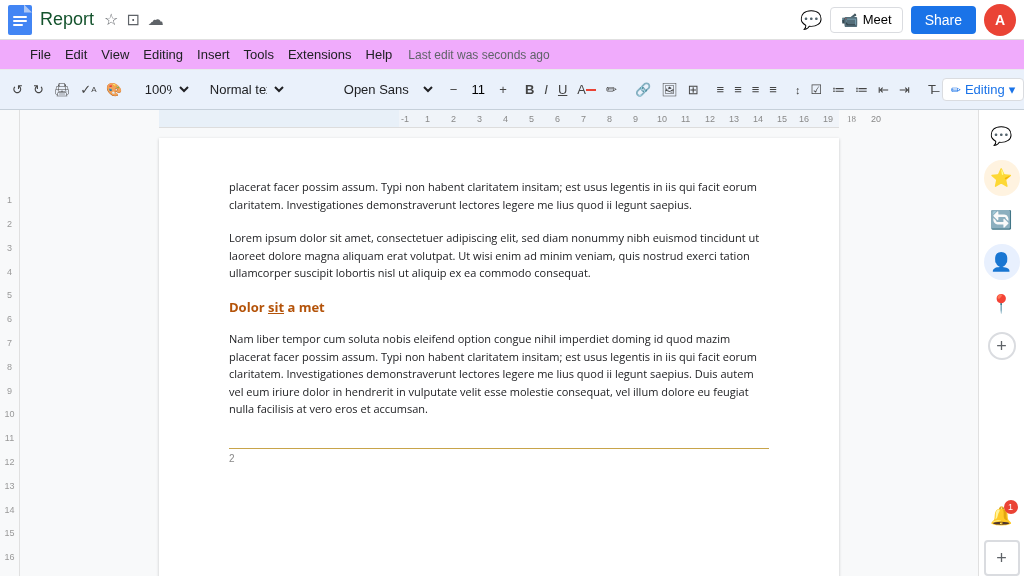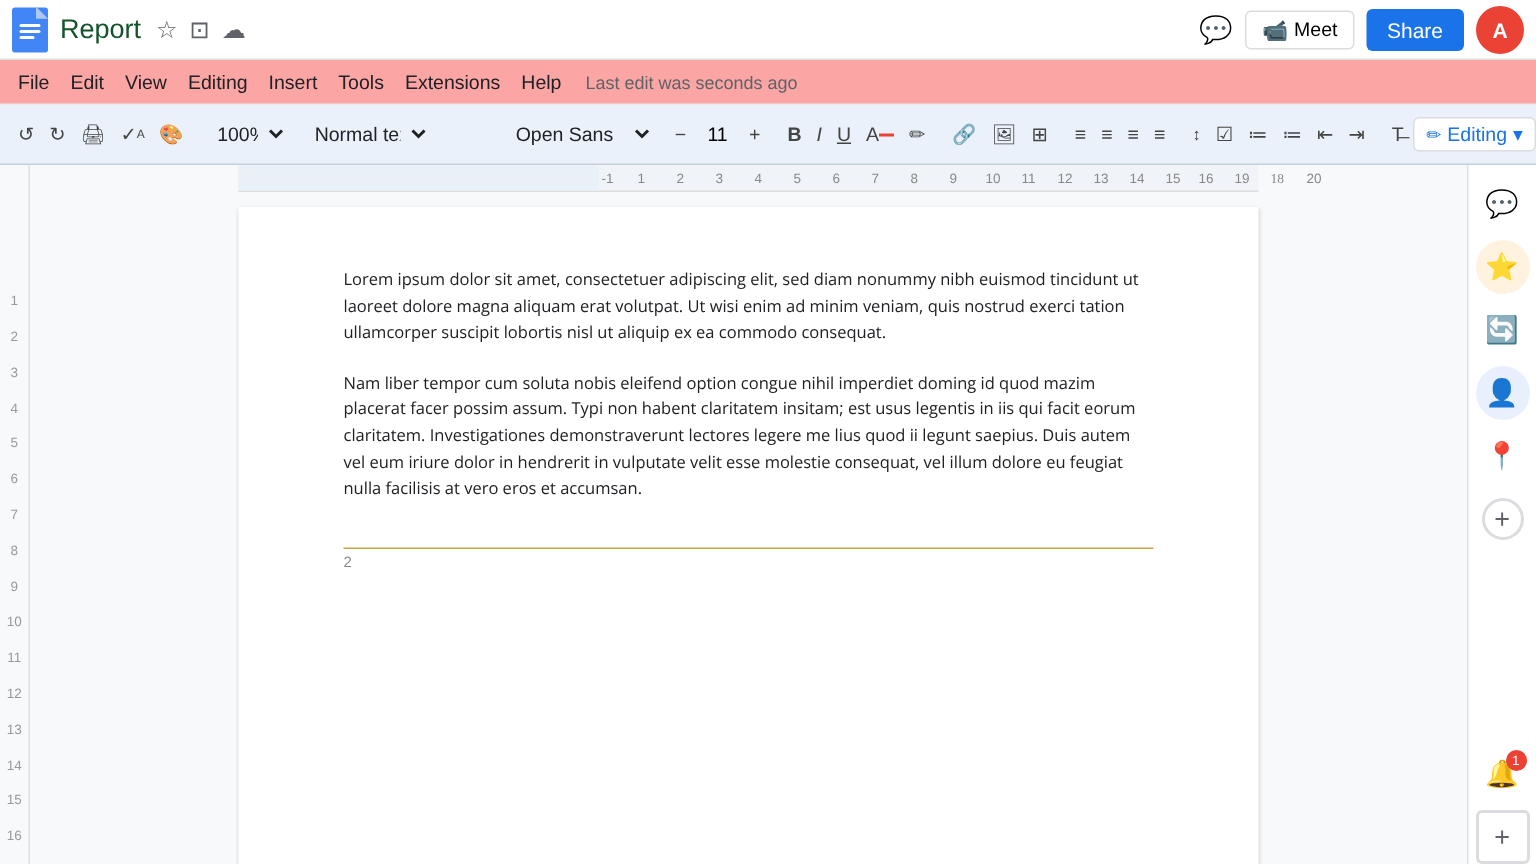--- a/index.html
+++ b/index.html
@@ -20,22 +20,22 @@
     .header-right { display: flex; align-items: center; gap: 8px; }
     .chat-icon-btn { background: none; border: none; cursor: pointer; font-size: 18px; color: #5f6368; }
     .meet-btn { display: flex; align-items: center; gap: 4px; background: #fff; border: 1px solid #dadce0; border-radius: 4px; padding: 4px 10px; cursor: pointer; font-size: 13px; }
     .share-btn { background: #1a73e8; color: #fff; border: none; border-radius: 4px; padding: 6px 14px; cursor: pointer; font-size: 14px; font-weight: 500; }
     .avatar { width: 32px; height: 32px; border-radius: 50%; background: #ea4335; display: flex; align-items: center; justify-content: center; color: #fff; font-size: 14px; font-weight: 600; cursor: pointer; }
 
     
     #menu-bar {
       display: flex;
       align-items: center;
-      background: #fca5a5;
-      padding: 2px 6px;
+      background: #f0abfc;
+      padding: 2px 24px;
       height: 30px;
       gap: 2px;
       border-bottom: 1px solid #e8eaed;
     }
     .menu-item { background: none; border: none; cursor: pointer; padding: 2px 6px; font-size: 13px; color: #202124; border-radius: 3px; }
     .last-edit { font-size: 12px; color: #5f6368; margin-left: 8px; }
 
     
     #toolbar {
       display: flex;
@@ -296,21 +296,23 @@
         <span style="position:absolute;left:354px;font-size:9px;color:#888;">14</span>
         <span style="position:absolute;left:378px;font-size:9px;color:#888;">15</span>
         <span style="position:absolute;left:400px;font-size:9px;color:#888;">16</span>
         <span style="position:absolute;left:424px;font-size:9px;color:#888;">19</span>
         <span style="position:absolute;left:448px;font-size:9px;color:#888;font-family:Liberation Serif, serif;">18</span>
         <span style="position:absolute;left:472px;font-size:9px;color:#888;">20</span>
       </div>
     </div>
 
     <div id="page">
+      <p class="page-text">placerat facer possim assum. Typi non habent claritatem insitam; est usus legentis in iis qui facit eorum claritatem. Investigationes demonstraverunt lectores legere me lius quod ii legunt saepius.</p>
       <p class="page-text">Lorem ipsum dolor sit amet, consectetuer adipiscing elit, sed diam nonummy nibh euismod tincidunt ut laoreet dolore magna aliquam erat volutpat. Ut wisi enim ad minim veniam, quis nostrud exerci tation ullamcorper suscipit lobortis nisl ut aliquip ex ea commodo consequat.</p>
+      <p class="heading-orange">Dolor <span class="underline">sit</span> a met</p>
       <p class="page-text">Nam liber tempor cum soluta nobis eleifend option congue nihil imperdiet doming id quod mazim placerat facer possim assum. Typi non habent claritatem insitam; est usus legentis in iis qui facit eorum claritatem. Investigationes demonstraverunt lectores legere me lius quod ii legunt saepius. Duis autem vel eum iriure dolor in hendrerit in vulputate velit esse molestie consequat, vel illum dolore eu feugiat nulla facilisis at vero eros et accumsan.</p>
       <div class="page-bottom-line">
         <span>2</span>
       </div>
     </div>
   </div>
 
   <div id="right-sidebar">
     <button class="sidebar-icon-btn" title="Comments">💬</button>
     <button class="sidebar-icon-btn" style="background:#fff3e0;" title="Bookmarks">⭐</button>

